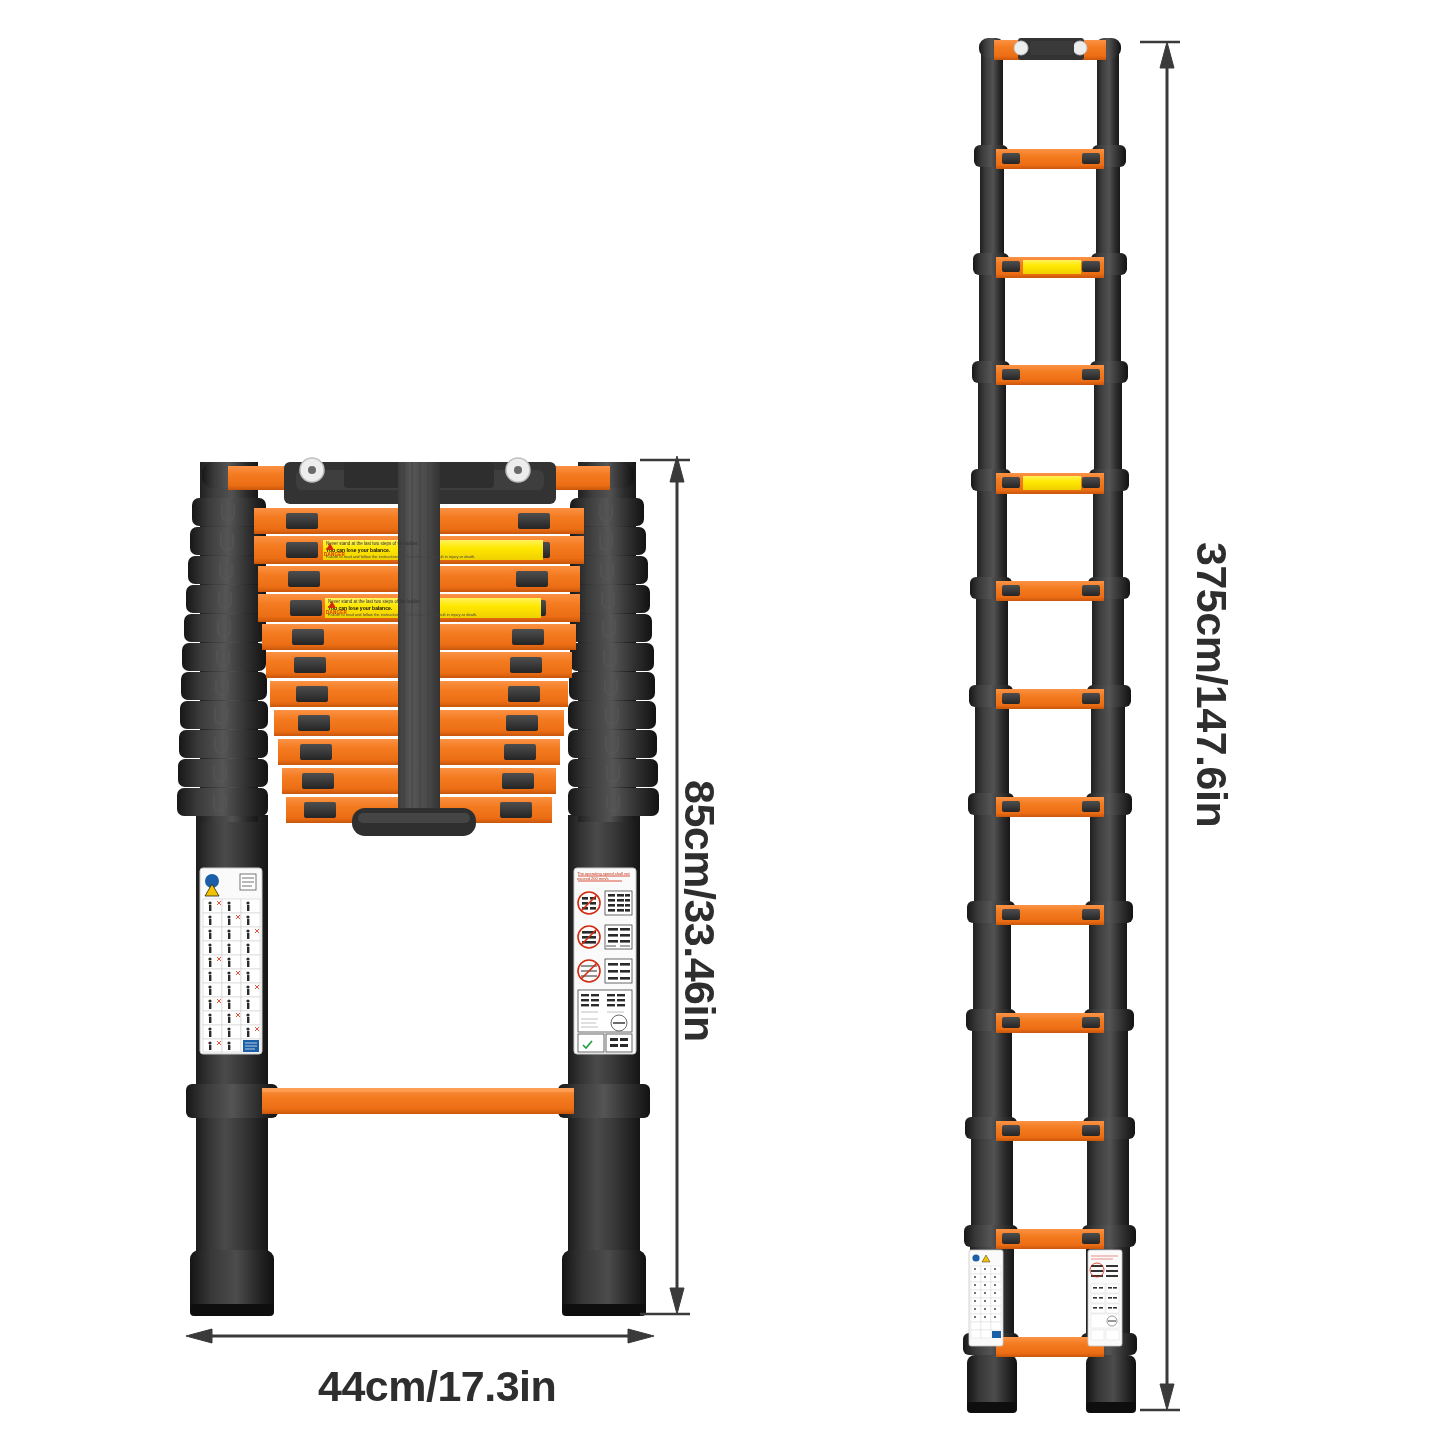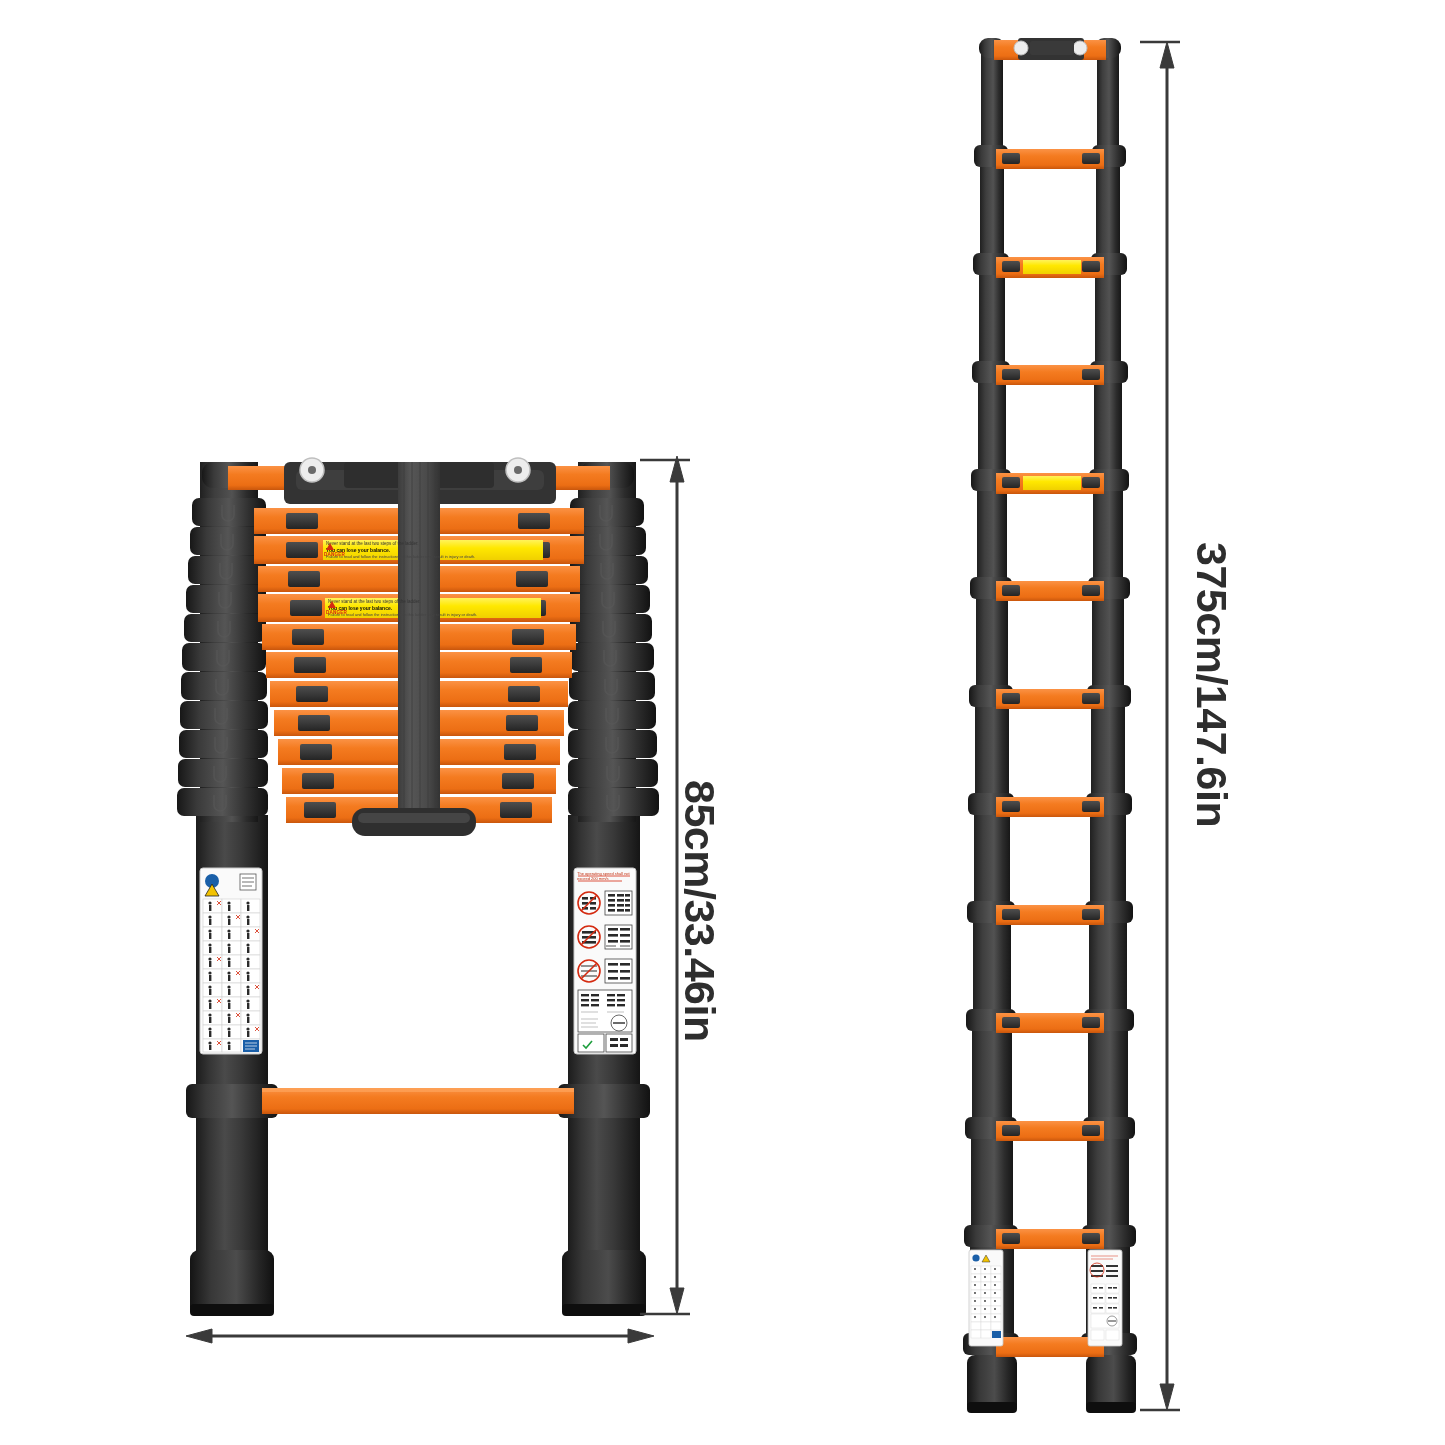--- a/index.html
+++ b/index.html
@@ -826,20 +826,21 @@
         <polygon points="1167,42 1160,68 1174,68"></polygon>
         <polygon points="1167,1410 1160,1384 1174,1384"></polygon>
         <line x1="1140" y1="42" x2="1180" y2="42" stroke-width="2.5"></line>
         <line x1="1140" y1="1410" x2="1180" y2="1410" stroke-width="2.5"></line>
       </g>
     </g>
   </svg>
 
   <div class="dim-label dim-vert dim-h-85" style="left:724px; top:780px;">85cm/33.46in</div>
 
+  <div class="dim-label dim-w-44" style="left:318px; top:1362px;">44cm/17.3in</div>
 
   <div class="dim-label dim-vert dim-h-375" style="left:1236px; top:542px;">375cm/147.6in</div>
 
   <div class="abs" style="left:323px; top:540px; width:220px; height:20px; overflow:hidden;">
     <div class="abs" style="left:3px; top:1px; font-size:4.5px; color:#333; font-family:'Liberation Sans',sans-serif;">Never stand at the last two steps of the ladder.</div>
     <div class="abs" style="left:3px; top:7px; font-size:5px; font-weight:bold; color:#111; font-family:'Liberation Sans',sans-serif;">You can lose your balance.</div>
     <div class="abs" style="left:3px; top:14px; font-size:4px; color:#444; font-family:'Liberation Sans',sans-serif;">Failure to read and follow the instructions on this ladder may result in injury or death.</div>
   </div>
   <div class="abs" style="left:325px; top:598px; width:216px; height:20px; overflow:hidden;">
     <div class="abs" style="left:3px; top:1px; font-size:4.5px; color:#333; font-family:'Liberation Sans',sans-serif;">Never stand at the last two steps of the ladder.</div>

